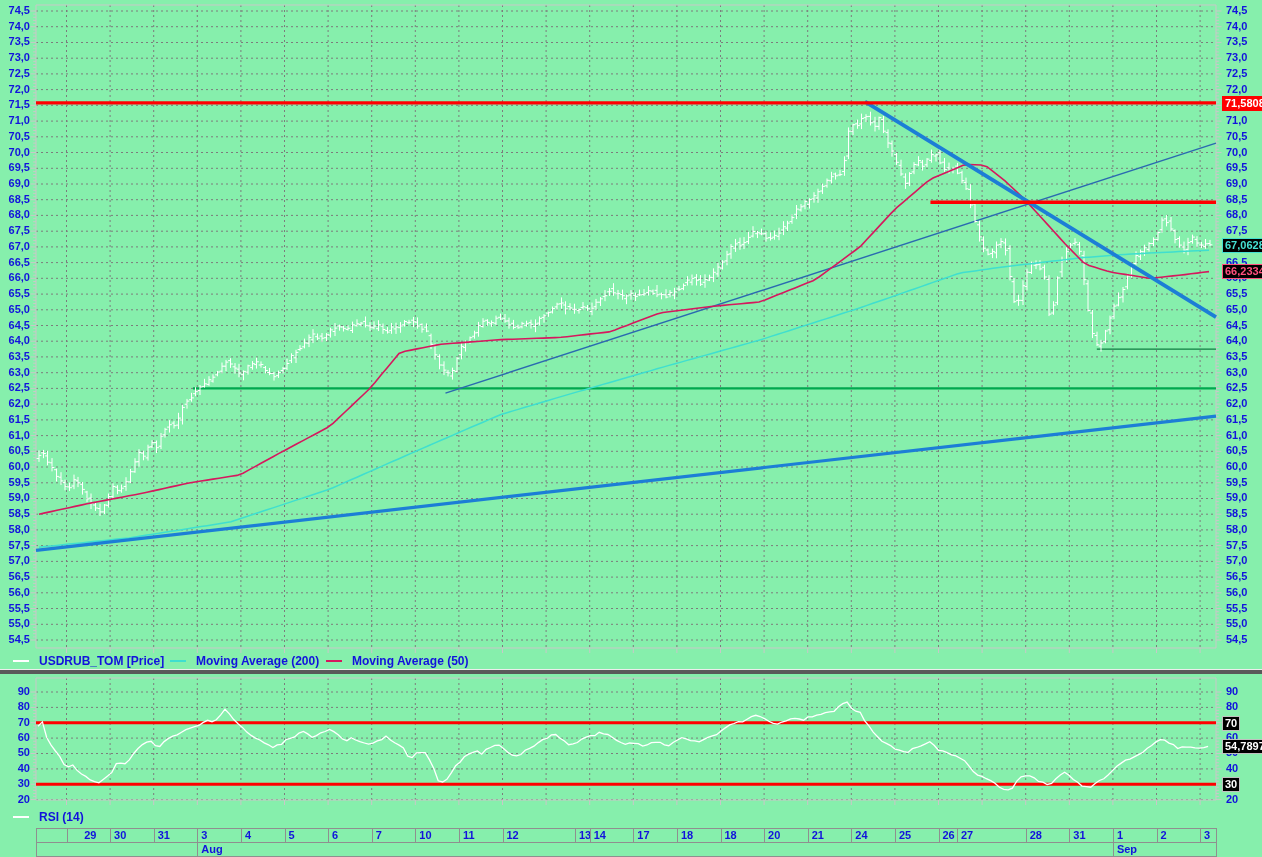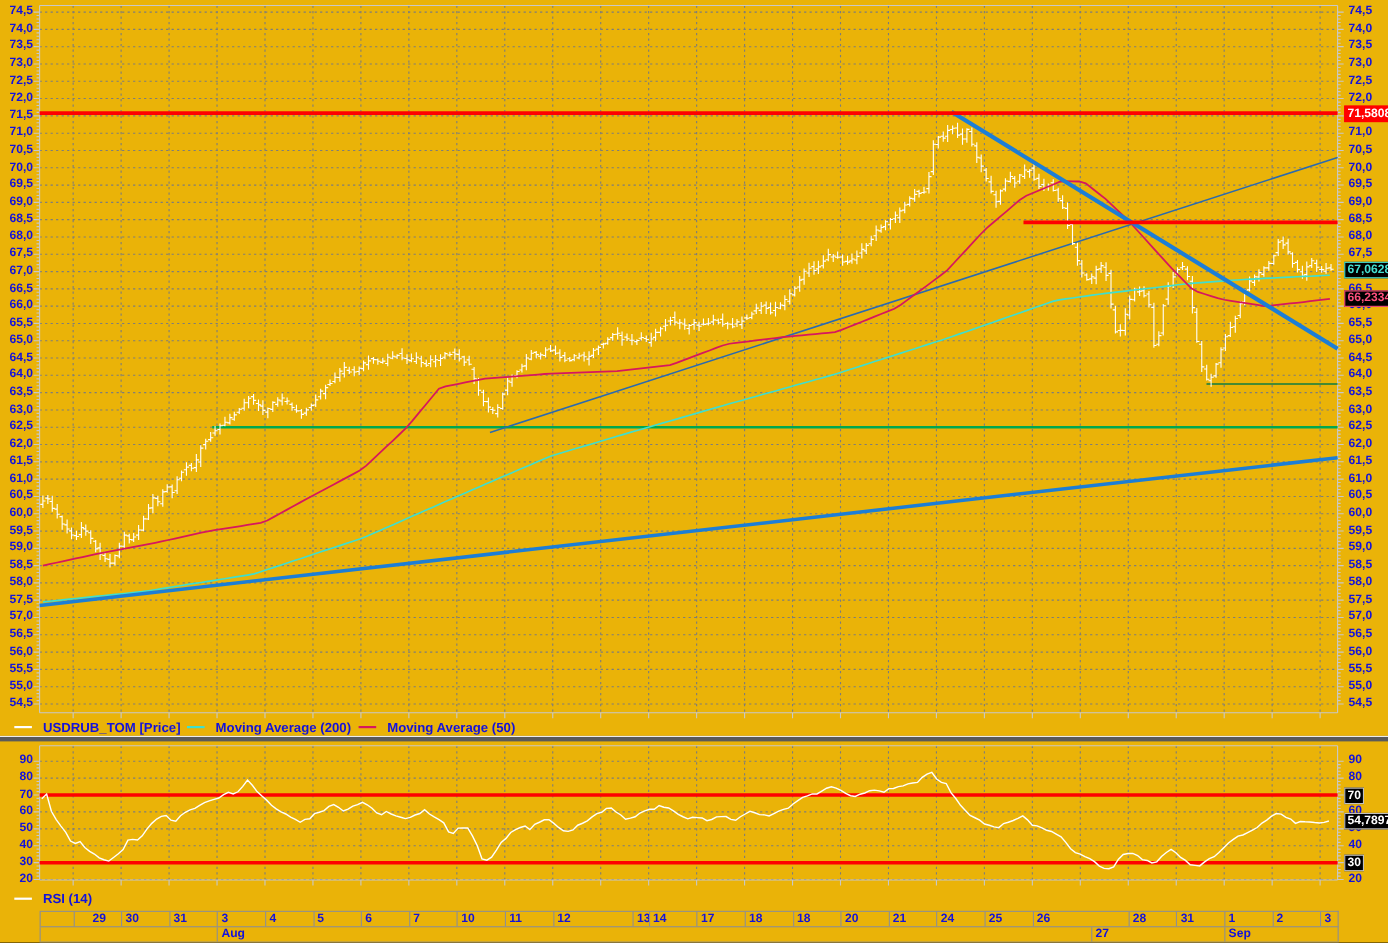--- a/index.html
+++ b/index.html
@@ -1,16 +1,16 @@
 <!DOCTYPE html>
 <html><head>
 <meta charset="utf-8">
 <style>
   html,body{margin:0;padding:0;background:#000;}
-  #root{position:relative;width:1262px;height:857px;background:#eab308;overflow:hidden;
+  #root{position:relative;width:1262px;height:857px;background:#86efac;overflow:hidden;
         font-family:"Liberation Sans",sans-serif;}
   .axlbl{position:absolute;font-size:11px;font-weight:bold;color:#1212dc;line-height:13px;white-space:nowrap;}
   .axlbl.right{text-align:left;}
   .axlbl.left{text-align:right;width:30px;}
   .tag{position:absolute;left:1222px;font-size:11px;font-weight:bold;line-height:13px;
        padding:0 2px;white-space:nowrap;background:#000;}
   .leg-row{position:absolute;left:0;width:1262px;height:16px;}
   .leg-item{position:absolute;top:0;height:16px;}
   .leg-sw{position:absolute;top:7px;width:16px;height:2px;}
   .leg-tx{position:absolute;left:26px;top:1px;font-size:12px;font-weight:bold;color:#1212dc;white-space:nowrap;}
@@ -194,21 +194,21 @@
       <div class="dcell" style="left: 575px; top: 829px; width: 43.6px; height: 13px;">13</div>
       <div class="dcell" style="left: 589.7px; top: 829px; width: 43.6px; height: 13px;">14</div>
       <div class="dcell" style="left: 633.3px; top: 829px; width: 43.6px; height: 13px;">17</div>
       <div class="dcell" style="left: 676.9px; top: 829px; width: 43.6px; height: 13px;">18</div>
       <div class="dcell" style="left: 720.5px; top: 829px; width: 43.6px; height: 13px;">18</div>
       <div class="dcell" style="left: 764.1px; top: 829px; width: 43.6px; height: 13px;">20</div>
       <div class="dcell" style="left: 807.7px; top: 829px; width: 43.6px; height: 13px;">21</div>
       <div class="dcell" style="left: 851.3px; top: 829px; width: 43.6px; height: 13px;">24</div>
       <div class="dcell" style="left: 894.9px; top: 829px; width: 43.6px; height: 13px;">25</div>
       <div class="dcell" style="left: 938.5px; top: 829px; width: 43.6px; height: 13px;">26</div>
-      <div class="dcell" style="left: 992px; top: 829px; width: 43.6px; height: 13px; margin-top: 14px;">27</div>
+      <div class="dcell" style="left: 957px; top: 829px; width: 43.6px; height: 13px;">27</div>
       <div class="dcell" style="left: 1025.7px; top: 829px; width: 43.6px; height: 13px;">28</div>
       <div class="dcell" style="left: 1069.3px; top: 829px; width: 43.6px; height: 13px;">31</div>
       <div class="dcell" style="left: 1112.9px; top: 829px; width: 43.6px; height: 13px;">1</div>
       <div class="dcell" style="left: 1156.5px; top: 829px; width: 43.6px; height: 13px;">2</div>
       <div class="dcell" style="left: 1200.1px; top: 829px; width: 15.9px; height: 13px;">3</div>
       <div class="dcell" style="left: 36px; top: 843px; width: 161.3px; height: 13px;"></div>
       <div class="dcell" style="left: 197.3px; top: 843px; width: 915.6px; height: 13px;">Aug</div>
       <div class="dcell" style="left: 1112.9px; top: 843px; width: 103.1px; height: 13px;">Sep</div>
       <div class="drow-border" style="left: 1216px; top: 828px; width: 1px; height: 28px;"></div>
     </div>

